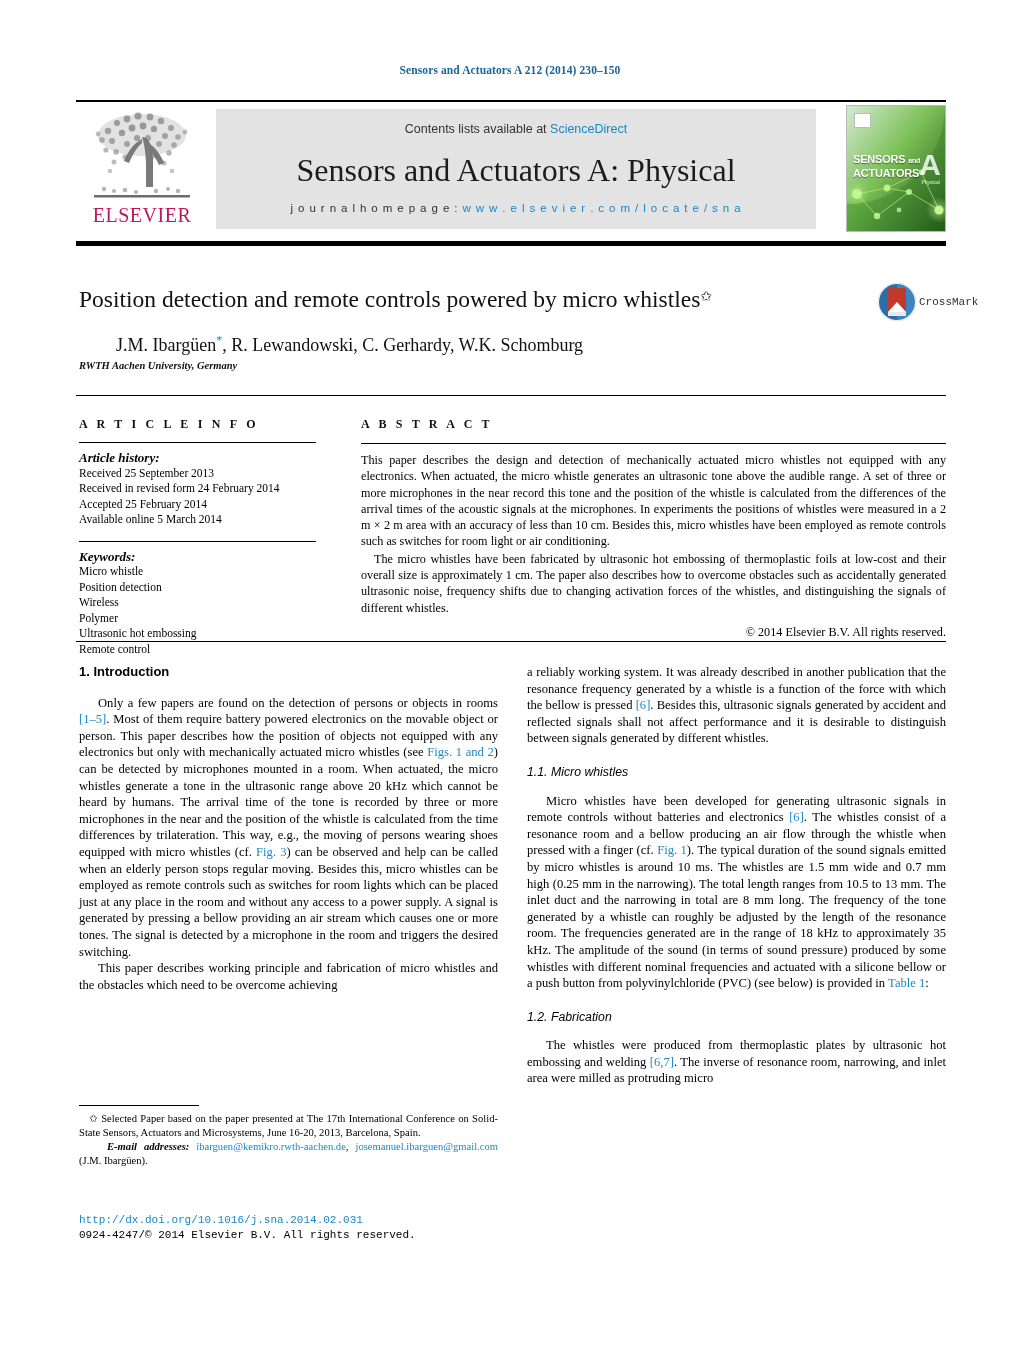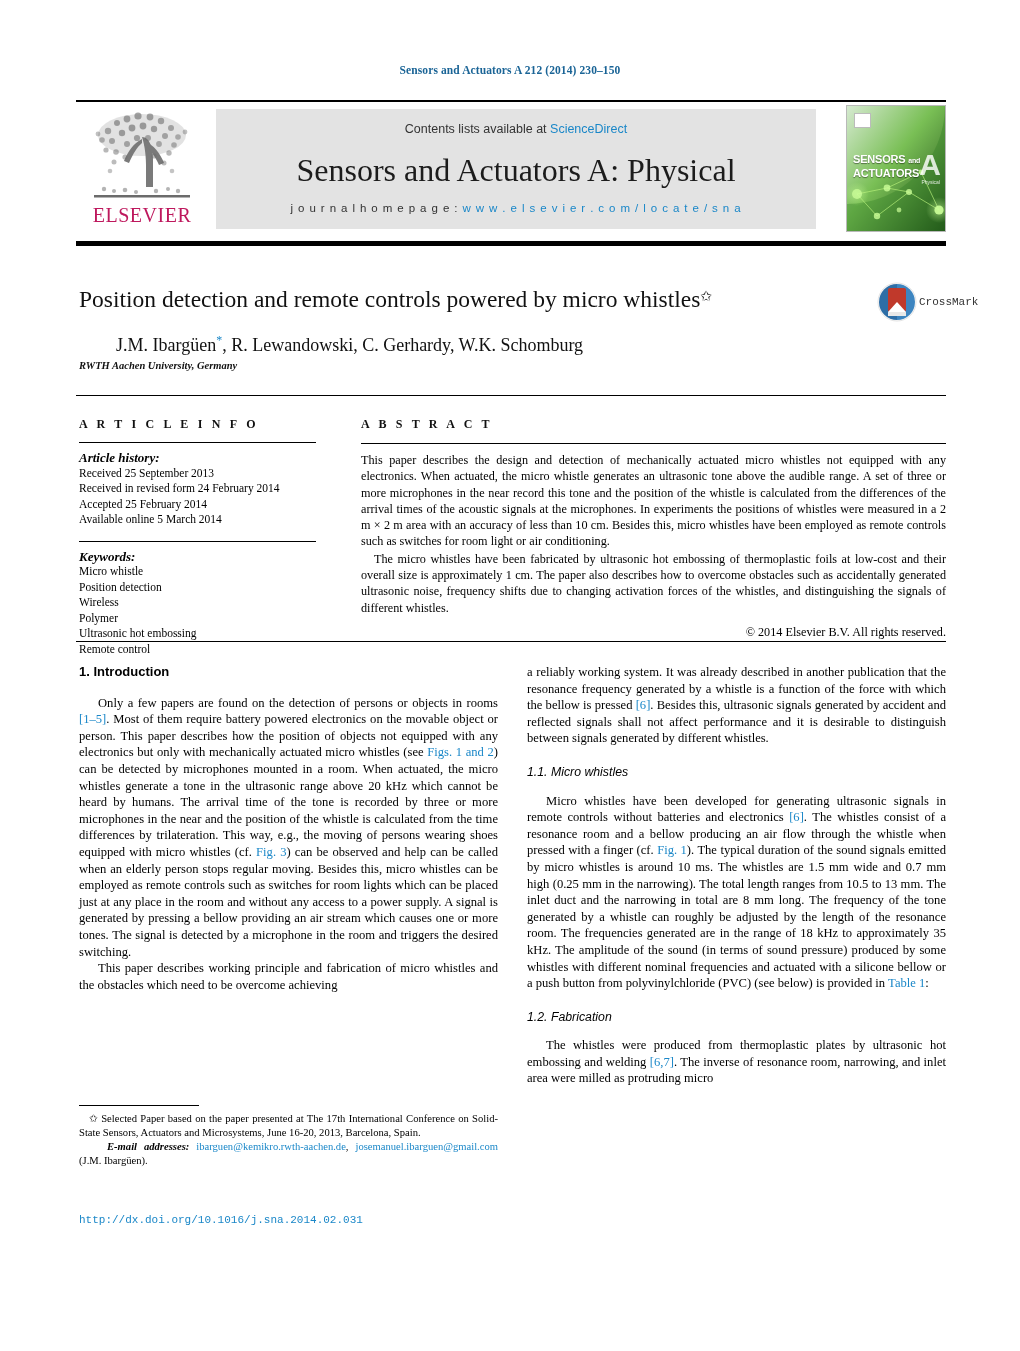--- a/index.html
+++ b/index.html
@@ -534,15 +534,16 @@
   </div>
 
   <div class="footnotes">
     <div class="fn-rule"></div>
     <p class="fn-item"><span>✩</span><span> Selected Paper based on the paper presented at The 17th International Conference on Solid-State Sensors, Actuators and Microsystems, June 16-20, 2013, Barcelona, Spain.</span></p>
     <p class="fn-emails"><span class="fn-em">E-mail addresses:</span> <span class="link">ibarguen@kemikro.rwth-aachen.de</span><span>,</span> <span class="link">josemanuel.ibarguen@gmail.com</span><span> (J.M. Ibargüen).</span></p>
   </div>
 
   <div class="doi-block">
     <div class="doi-link">http://dx.doi.org/10.1016/j.sna.2014.02.031</div>
+    <div>0924-4247/© 2014 Elsevier B.V. All rights reserved.</div>
   </div>
 
 </div>
 
 </body></html>

